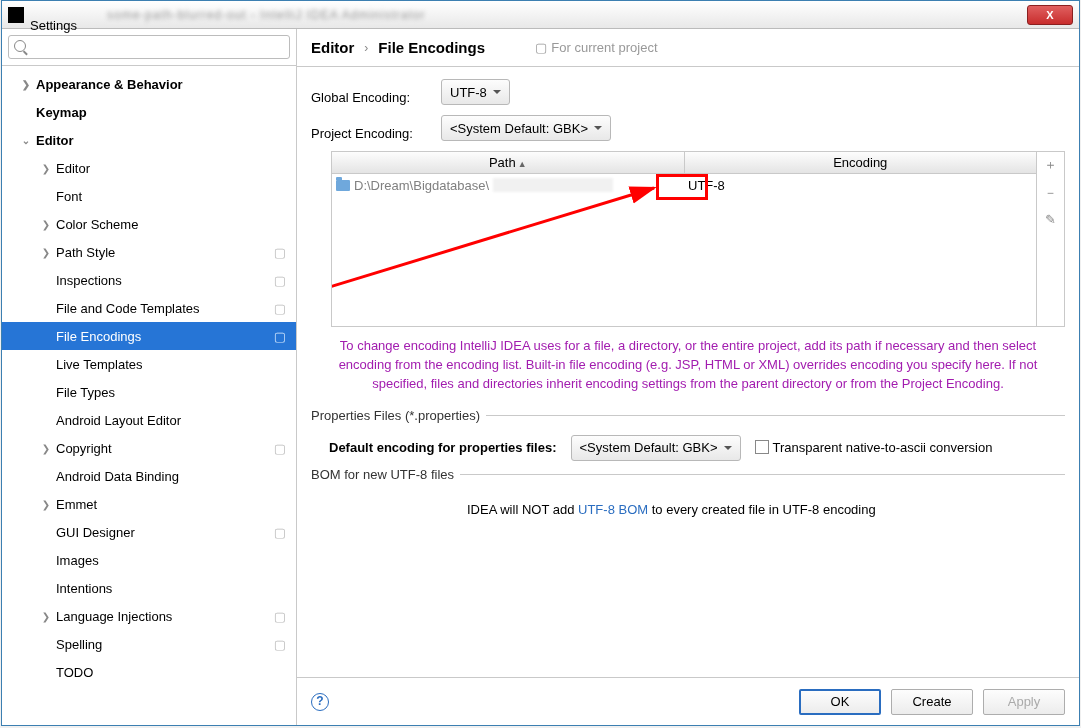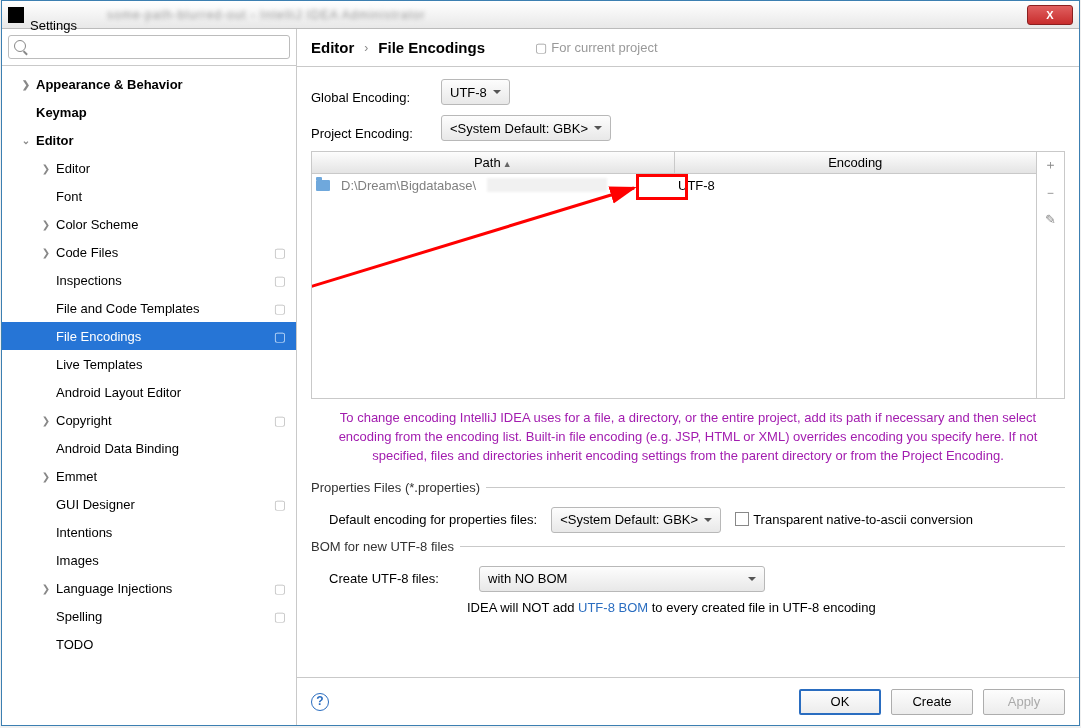--- a/index.html
+++ b/index.html
@@ -30,37 +30,37 @@
   .main { flex: 1; display: flex; flex-direction: column; min-width: 0; }
   .main-header { height: 38px; border-bottom: 1px solid #c9c9c9; display: flex; align-items: center; padding: 0 14px; gap: 10px; }
   .crumb { font-weight: bold; font-size: 15px; }
   .angle { color: #888; font-size: 12px; }
   .forproj { color: #999; margin-left: 40px; display: flex; align-items: center; gap: 4px; }
   .main-content { flex: 1; overflow-y: auto; padding: 12px 14px 6px 14px; }
   .formrow { display: flex; align-items: flex-end; margin-bottom: 10px; }
   .formrow label { width: 130px; }
   .combo { height: 26px; border: 1px solid #b8b8b8; background: linear-gradient(#fdfdfd,#e8e8e8); padding: 0 22px 0 8px; border-radius: 3px; position: relative; display: inline-flex; align-items: center; }
   .combo::after { content: ""; position: absolute; right: 8px; top: 10px; border: 4px solid transparent; border-top-color: #555; }
-  .table-wrap { display: flex; border: 1px solid #c9c9c9; height: 248px; margin-bottom: 10px; position: relative; }
+  .table-wrap { display: flex; border: 1px solid #c9c9c9; height: 176px; margin-bottom: 10px; position: relative; margin-left: 20px; }
   .table { flex: 1; }
   .table-head { height: 22px; background: linear-gradient(#fdfdfd,#e4e4e4); display: flex; border-bottom: 1px solid #c9c9c9; }
   .th { flex: 1; text-align: center; line-height: 22px; border-right: 1px solid #c9c9c9; position: relative; }
   .th:last-child { border-right: none; }
   .th .sort { font-size: 9px; color: #666; margin-left: 2px; }
   .table-row { height: 22px; display: flex; align-items: center; }
-  .td-path { flex: 1; display: flex; align-items: center; padding-left: 4px; color: #808080; gap: 11px; }
+  .td-path { flex: 1; display: flex; align-items: center; padding-left: 4px; color: #808080; gap: 4px; }
   .td-enc { flex: 1; padding-left: 4px; }
   .folder-icon { width: 14px; height: 11px; background: #6fa8dc; border-radius: 1px; position: relative; }
   .folder-icon::before { content: ""; position: absolute; top: -3px; left: 0; width: 6px; height: 3px; background: #6fa8dc; border-radius: 1px 1px 0 0; }
   .sidebar-toolbar { width: 28px; border-left: 1px solid #c9c9c9; display: flex; flex-direction: column; align-items: center; padding-top: 4px; gap: 10px; color: #888; }
   .help-text { color: #a21caf; text-align: center; padding: 0 8px 14px 8px; line-height: 1.45; }
   fieldset.section { border: none; border-top: 1px solid #c9c9c9; padding: 12px 0 6px 0; }
   fieldset.section legend { padding: 0 6px 0 0; color: #333; }
   .inner { padding-left: 18px; display: flex; align-items: center; gap: 14px; flex-wrap: wrap; }
-  .inner label.lab { width: auto; }
+  .inner label.lab { width: auto; font-weight: bold; }
   .note { padding-left: 156px; margin-top: 8px; }
   .note a.link { color: #2a6dc0; text-decoration: none; text-align: center; }
   .checkbox-box { width: 14px; height: 14px; border: 1px solid #888; display: inline-block; vertical-align: -2px; margin-right: 4px; background: #fff; }
   .footer { height: 48px; border-top: 1px solid #c9c9c9; display: flex; align-items: center; padding: 0 14px; gap: 10px; }
   .footer .spacer { flex: 1; }
   .helpcircle { width: 18px; height: 18px; border: 1.5px solid #2a6dc0; border-radius: 50%; color: #2a6dc0; font-weight: bold; text-align: center; line-height: 15px; font-size: 12px; }
   .btn { height: 26px; min-width: 82px; border: 1px solid #adadad; background: linear-gradient(#fdfdfd,#ececec); border-radius: 2px; }
   .btn.primary { border: 2px solid #2a6dc0; }
   .btn.disabled { color: #aaa; }
   
@@ -107,21 +107,21 @@
           <div class="tree-item lvl1">
             <span class="chev"></span>
             <span>Font</span>
           </div>
           <div class="tree-item lvl1">
             <span class="chev">❯</span>
             <span>Color Scheme</span>
           </div>
           <div class="tree-item lvl1">
             <span class="chev">❯</span>
-            <span>Code Files</span>
+            <span>Path Style</span>
             <span class="sep">▢</span>
           </div>
           <div class="tree-item lvl1">
             <span class="chev"></span>
             <span>Inspections</span>
             <span class="sep">▢</span>
           </div>
           <div class="tree-item lvl1">
             <span class="chev"></span>
             <span>File and Code Templates</span>
@@ -131,20 +131,24 @@
             <span class="chev"></span>
             <span>File Encodings</span>
             <span class="sep">▢</span>
           </div>
           <div class="tree-item lvl1">
             <span class="chev"></span>
             <span>Live Templates</span>
           </div>
           <div class="tree-item lvl1">
             <span class="chev"></span>
+            <span>File Types</span>
+          </div>
+          <div class="tree-item lvl1">
+            <span class="chev"></span>
             <span>Android Layout Editor</span>
           </div>
           <div class="tree-item lvl1">
             <span class="chev">❯</span>
             <span>Copyright</span>
             <span class="sep">▢</span>
           </div>
           <div class="tree-item lvl1">
             <span class="chev"></span>
             <span>Android Data Binding</span>
@@ -153,25 +157,25 @@
             <span class="chev">❯</span>
             <span>Emmet</span>
           </div>
           <div class="tree-item lvl1">
             <span class="chev"></span>
             <span>GUI Designer</span>
             <span class="sep">▢</span>
           </div>
           <div class="tree-item lvl1">
             <span class="chev"></span>
+            <span>Images</span>
+          </div>
+          <div class="tree-item lvl1">
+            <span class="chev"></span>
             <span>Intentions</span>
-          </div>
-          <div class="tree-item lvl1">
-            <span class="chev"></span>
-            <span>Images</span>
           </div>
           <div class="tree-item lvl1">
             <span class="chev">❯</span>
             <span>Language Injections</span>
             <span class="sep">▢</span>
           </div>
           <div class="tree-item lvl1">
             <span class="chev"></span>
             <span>Spelling</span>
             <span class="sep">▢</span>
@@ -248,26 +252,20 @@
             <label class="lab">Default encoding for properties files:</label>
             <div class="combo">
                 <span>&lt;System Default: GBK&gt;</span>
               </div>
             <label><span class="checkbox-box"></span><span>Transparent native-to-ascii conversion</span></label>
           </div>
         </fieldset>
 
         <fieldset class="section">
           <legend>BOM for new UTF-8 files</legend>
-          <div class="inner">
-            <label class="lab" style="width:136px;">Create UTF-8 files:</label>
-            <div class="combo wide">
-                <span>with NO BOM</span>
-              </div>
-          </div>
           <div class="note">
             <span>IDEA will NOT add </span><a class="link">UTF-8 BOM</a><span> to every created file in UTF-8 encoding</span>
           </div>
         </fieldset>
       </div>
 
       <div class="footer">
         <div class="helpcircle">?</div>
         <div class="spacer"></div>
         <button class="btn primary">OK</button>

